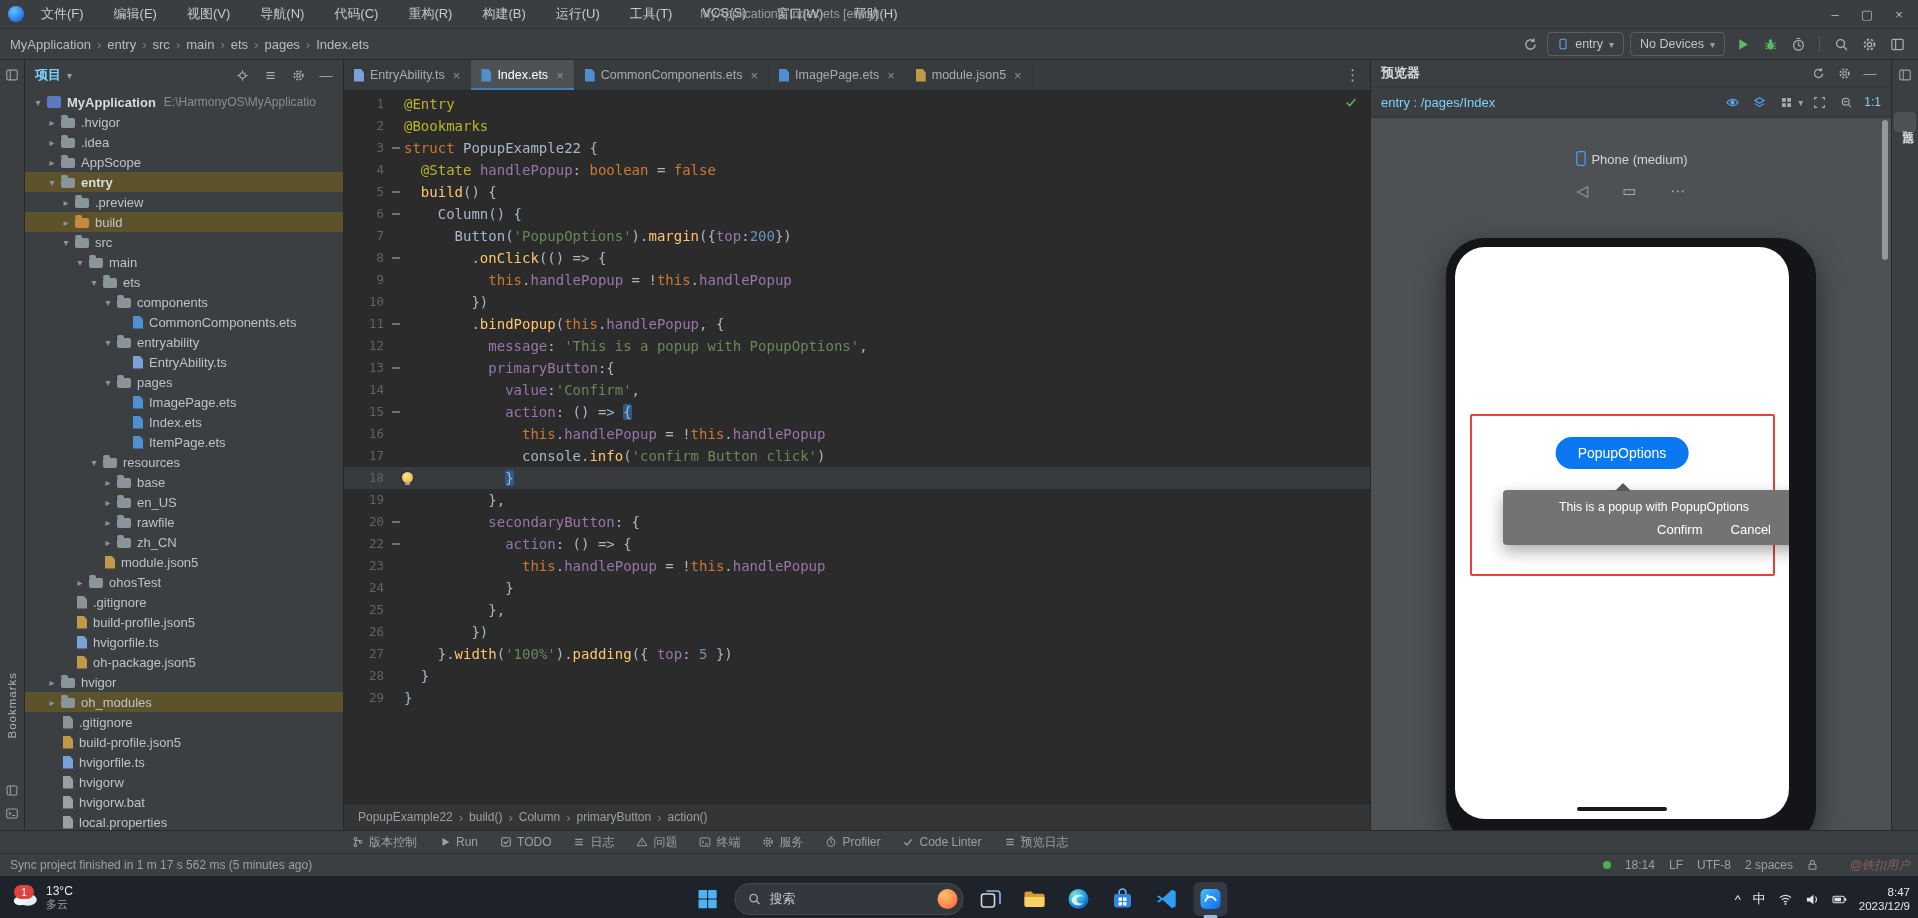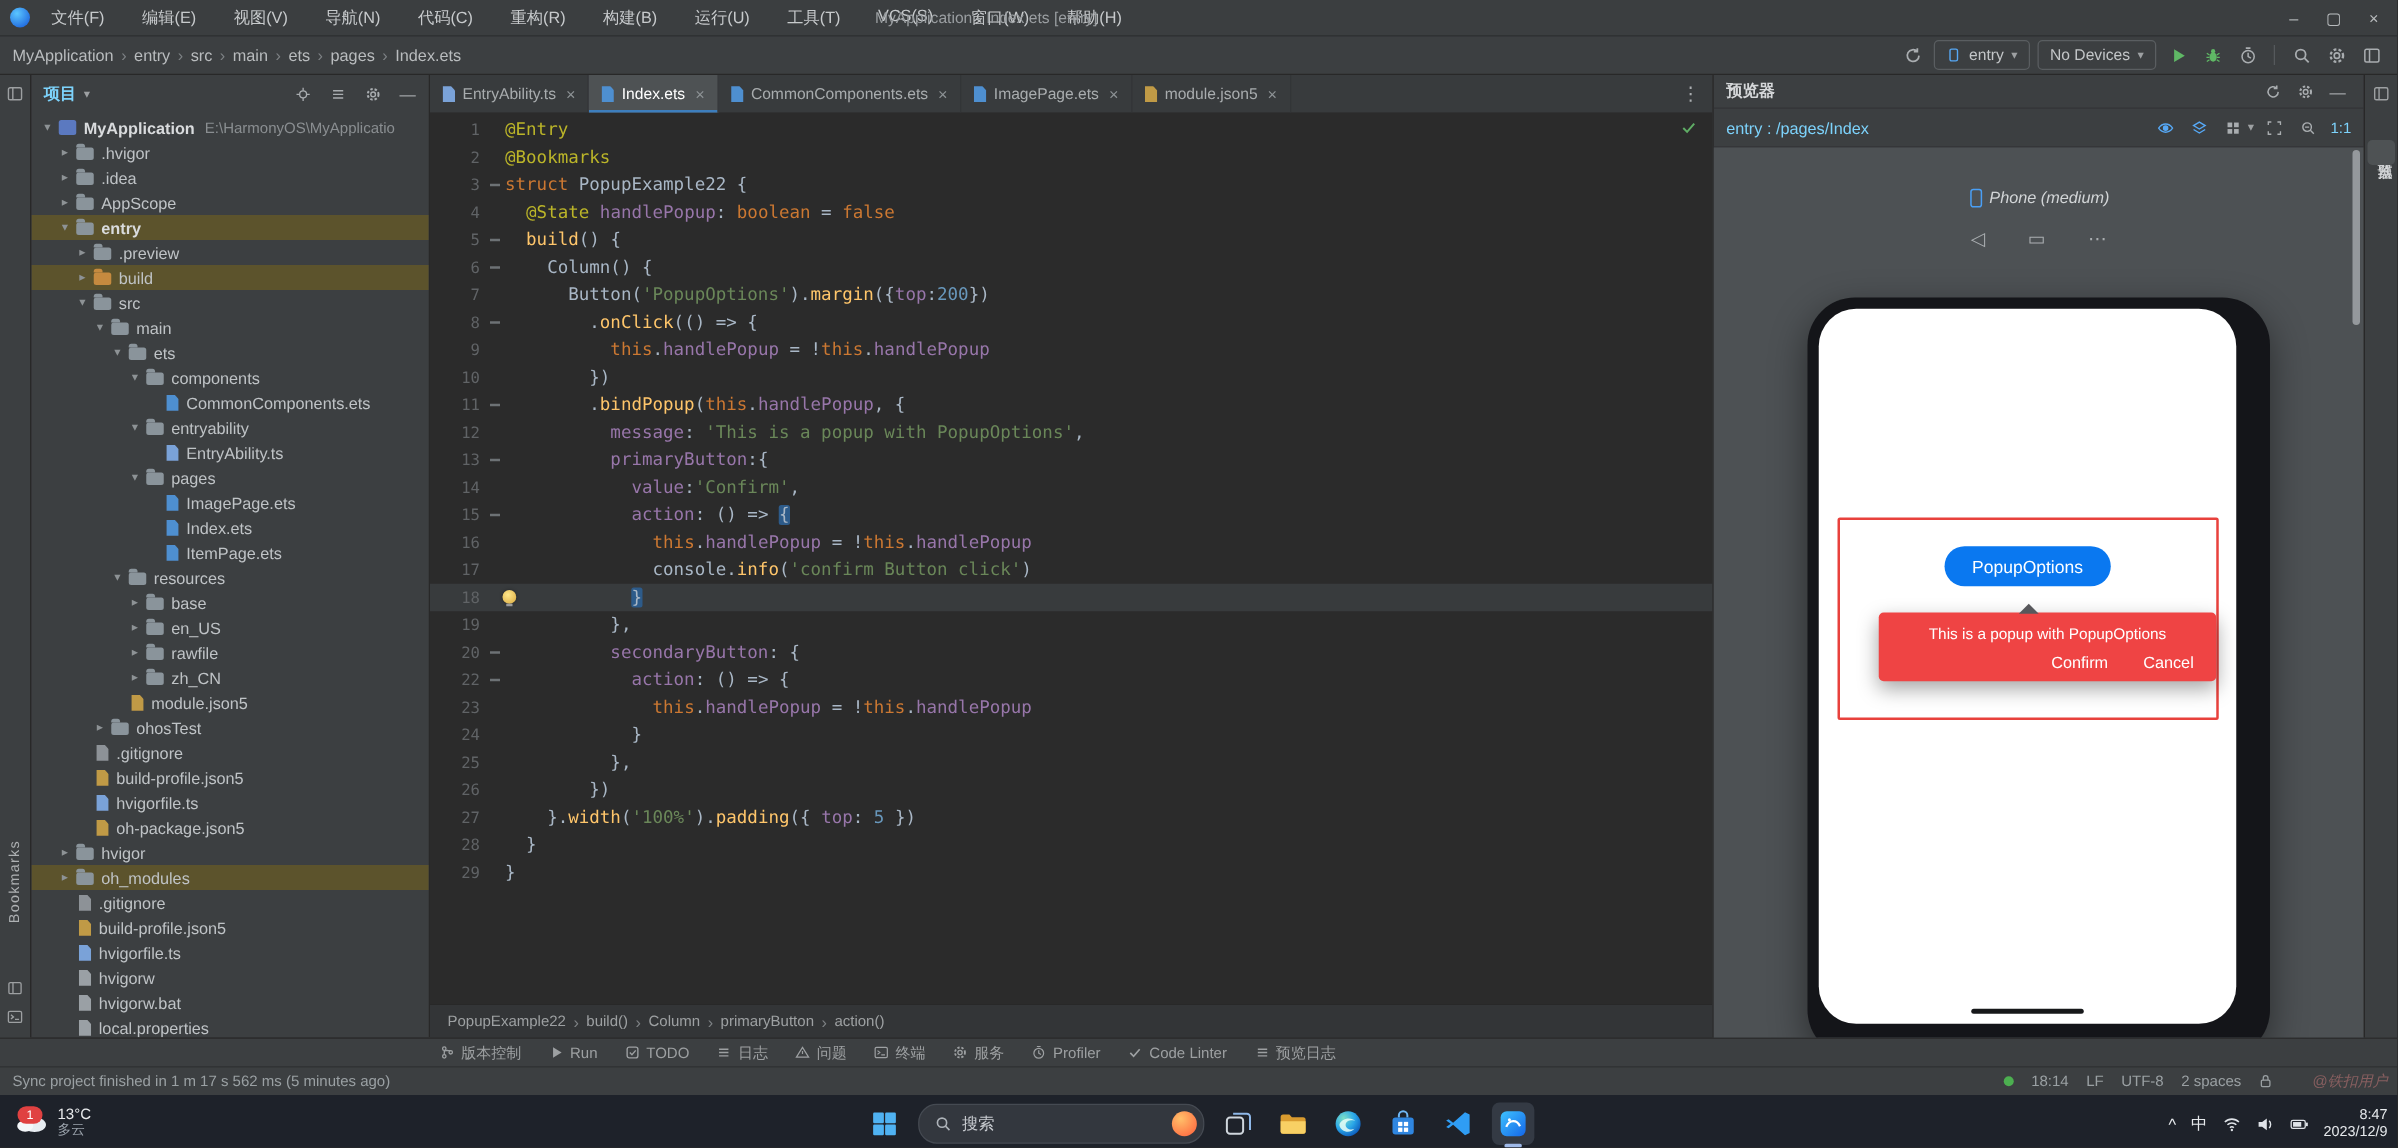--- a/index.html
+++ b/index.html
@@ -101,29 +101,29 @@
   .ecrumb{color:#9da0a2;font-size:12px;cursor:pointer;}
 
   
   .previewer{width:520px;flex:none;display:flex;flex-direction:column;border-left:1px solid #282828;background:#3c3f41;}
   .pv-h1{height:26px;display:flex;align-items:center;padding:0 10px;border-bottom:1px solid #333537;gap:4px;flex:none;}
   .pv-h1 > span:first-child{color:#d5d7d9;font-weight:700;}
   .pv-h2{height:30px;display:flex;align-items:center;padding:0 10px;border-bottom:1px solid #333537;gap:5px;flex:none;}
   .pv-route{color:#7dd3fc;}
   .pv-zoom{color:#7dd3fc;font-size:12px;margin-left:2px;cursor:pointer;}
   .pv-canvas{flex:1;position:relative;background:#4d5154;overflow:hidden;}
-  .pv-device{position:absolute;top:32px;left:50%;transform:translateX(-50%);display:flex;align-items:flex-start;gap:4px;color:#d2d5d7;cursor:pointer;font-style:italic;}
+  .pv-device{position:absolute;top:32px;left:50%;transform:translateX(-50%);display:flex;align-items:flex-end;gap:4px;color:#d2d5d7;cursor:pointer;}
   .pv-device .svgi svg{width:13px;height:17px;display:block;}
   .pv-controls{position:absolute;top:64px;left:50%;transform:translateX(-50%);display:flex;gap:34px;color:#a9adb0;font-size:15px;}
   .pv-controls span{cursor:pointer;}
   .phone{position:absolute;top:120px;left:50%;transform:translateX(-50%);width:352px;height:590px;background:#141519;border-radius:38px;padding:9px;box-shadow:0 10px 30px rgba(0,0,0,.45);}
   .screen{width:334px;height:572px;background:#fff;border-radius:30px;position:relative;overflow:hidden;}
   .hl-rect{position:absolute;top:167px;left:15px;width:301px;height:158px;border:2.5px solid #e8413c;border-radius:2px;}
   .pbtn{position:absolute;top:190px;left:50%;transform:translateX(-50%);background:#0a78f0;color:#fff;border:none;height:32px;padding:0 22px;border-radius:16px;font-size:14px;font-family:inherit;cursor:pointer;}
-  .bubble{position:absolute;top:243px;left:48px;width:246px;background:#ef4444;border-radius:4px;padding:9px 12px 8px;box-shadow:0 6px 16px rgba(0,0,0,.35);}
+  .bubble{position:absolute;top:243px;left:48px;width:246px;background:#737373;border-radius:4px;padding:9px 28px 8px;box-shadow:0 6px 16px rgba(0,0,0,.35);}
   .bubble::before{content:'';position:absolute;top:-7px;left:112px;border-left:8px solid transparent;border-right:8px solid transparent;border-bottom:8px solid #58585c;}
   .bmsg{color:#fff;font-size:12.3px;text-align:center;line-height:1.35;}
   .bbtns{margin-top:6px;display:flex;justify-content:flex-end;gap:28px;padding-right:6px;color:#fff;font-size:13px;}
   .bbtns span{cursor:pointer;}
   .homebar{position:absolute;bottom:8px;left:50%;transform:translateX(-50%);width:90px;height:4px;background:#17181a;border-radius:2px;}
   .pv-scroll{position:absolute;right:3px;top:2px;width:6px;height:140px;background:rgba(220,224,228,.5);border-radius:3px;}
 
   
   .toolwindow-bar{height:22px;background:#3c3f41;border-top:1px solid #282828;display:flex;align-items:center;gap:22px;padding-left:352px;flex:none;}
   .twitem{display:inline-flex;align-items:center;gap:5px;color:#9da0a2;font-size:12px;cursor:pointer;white-space:nowrap;}

